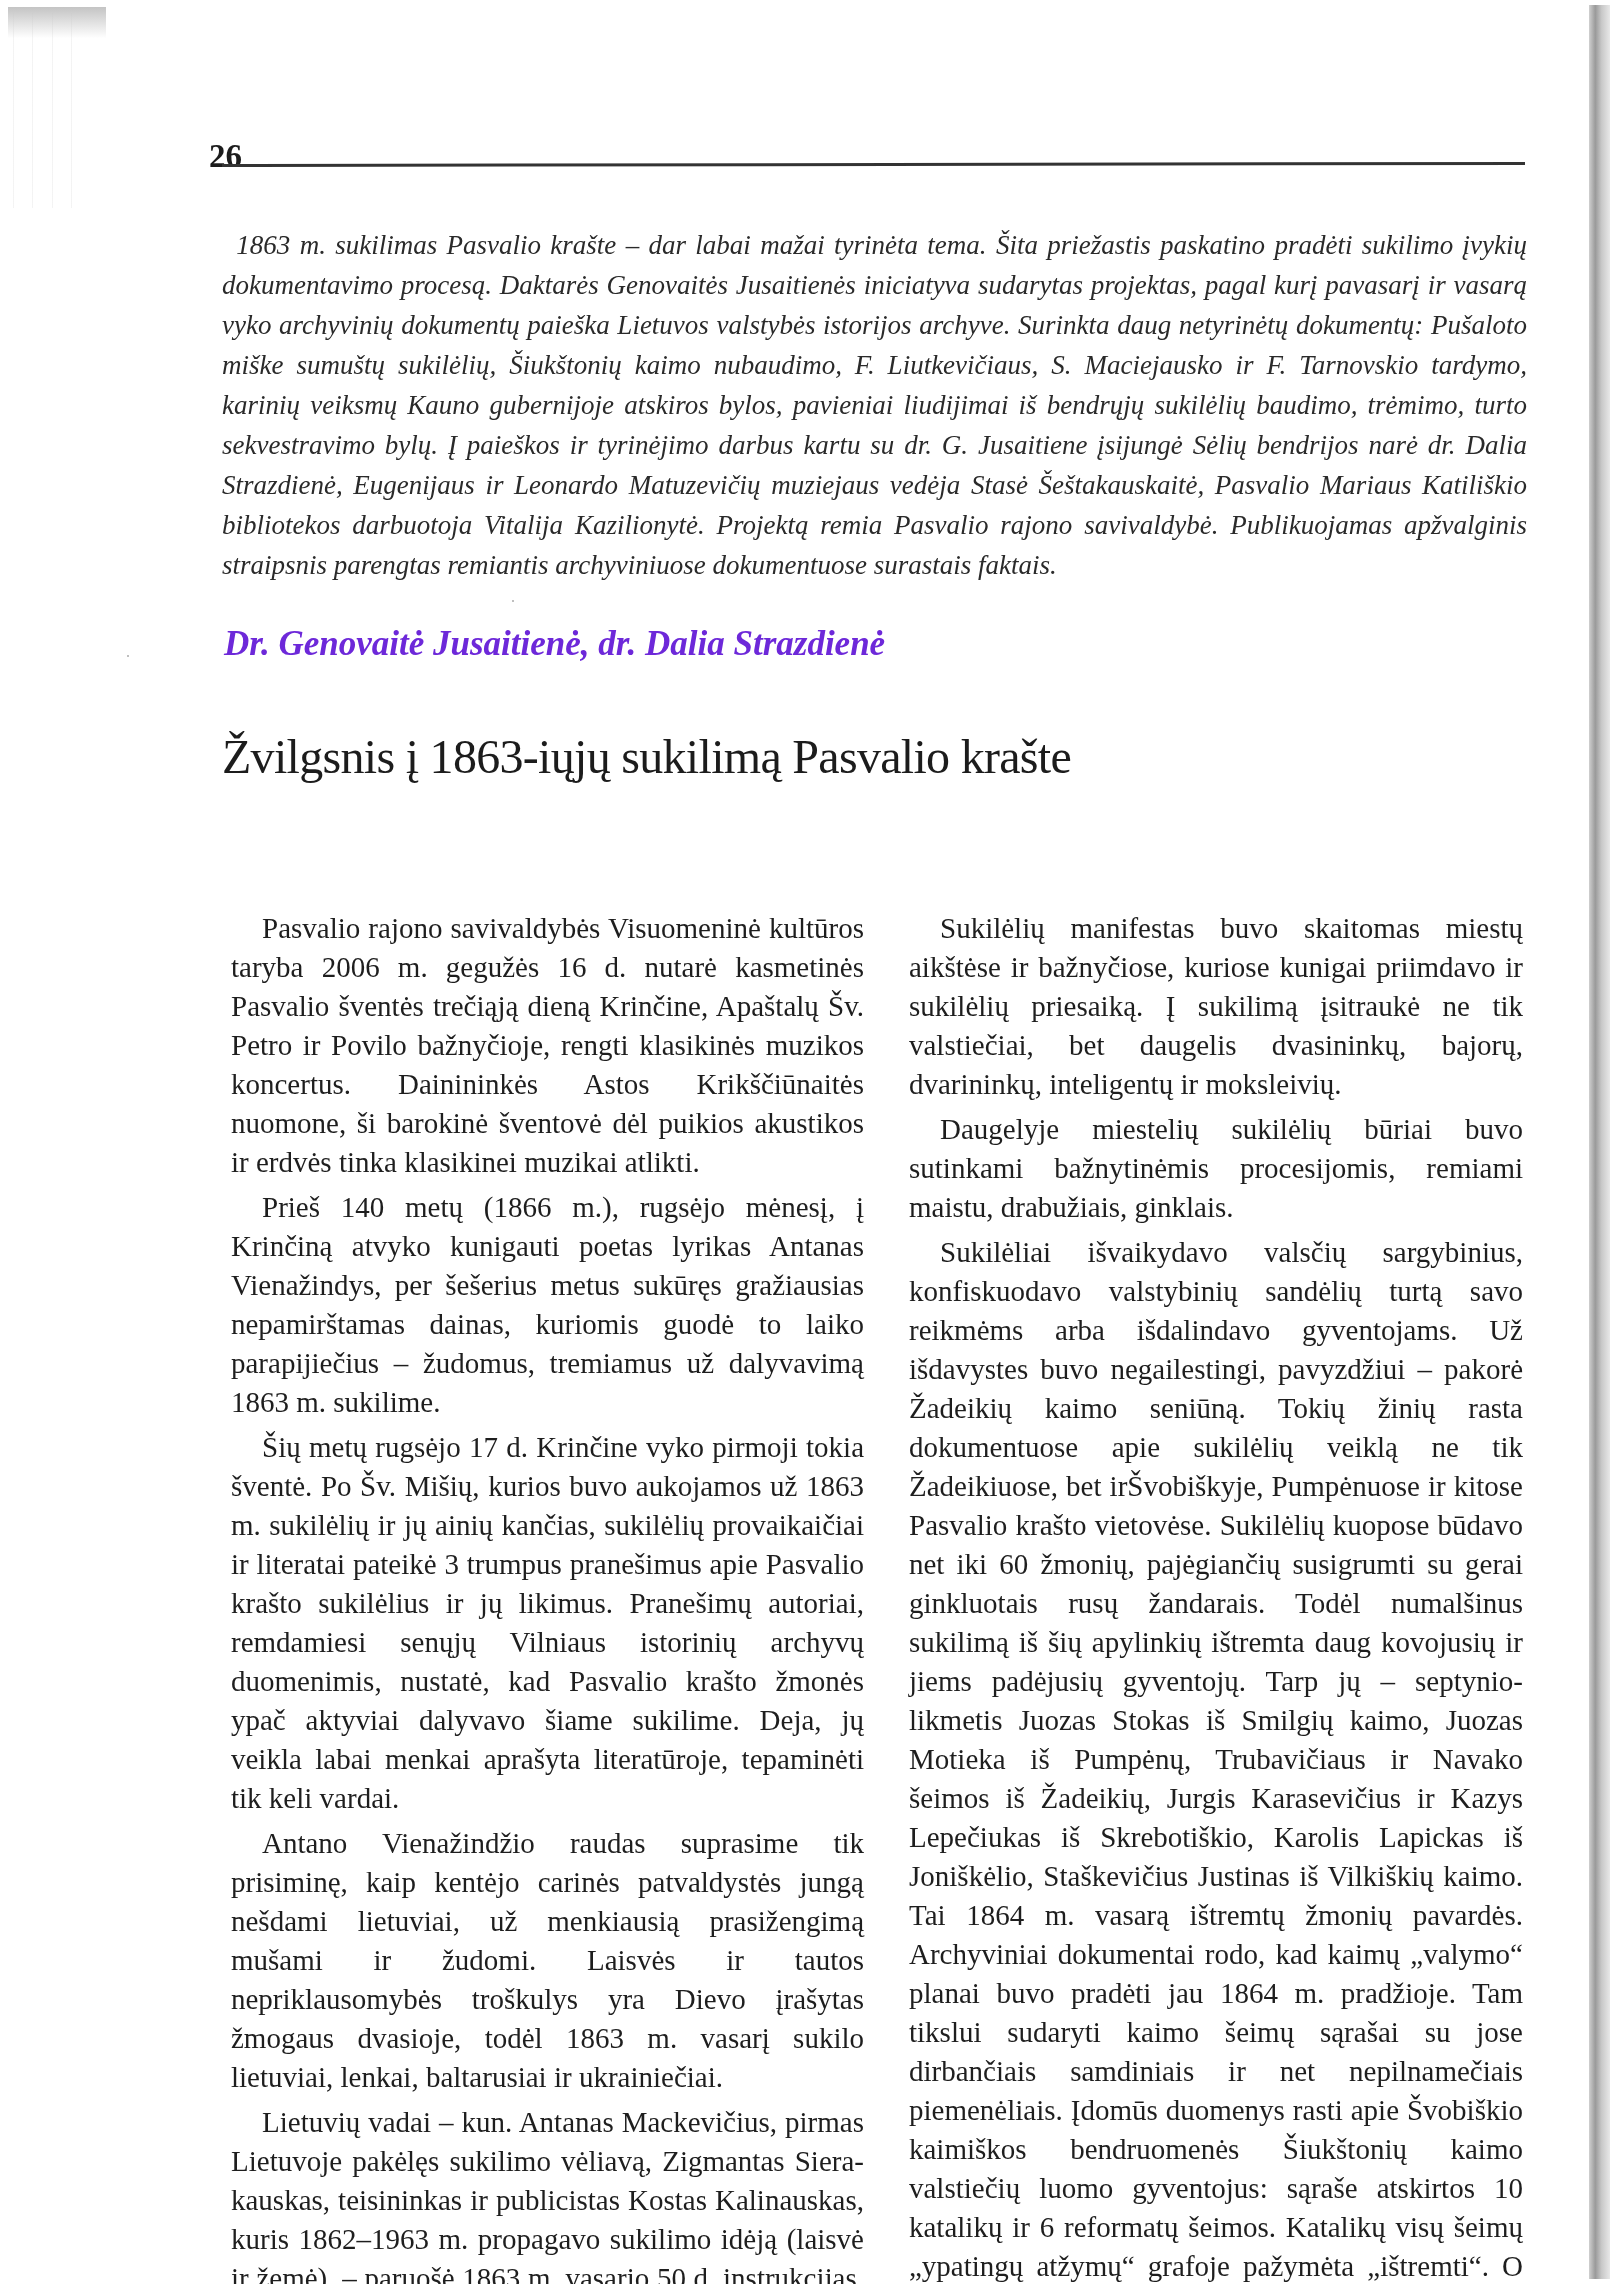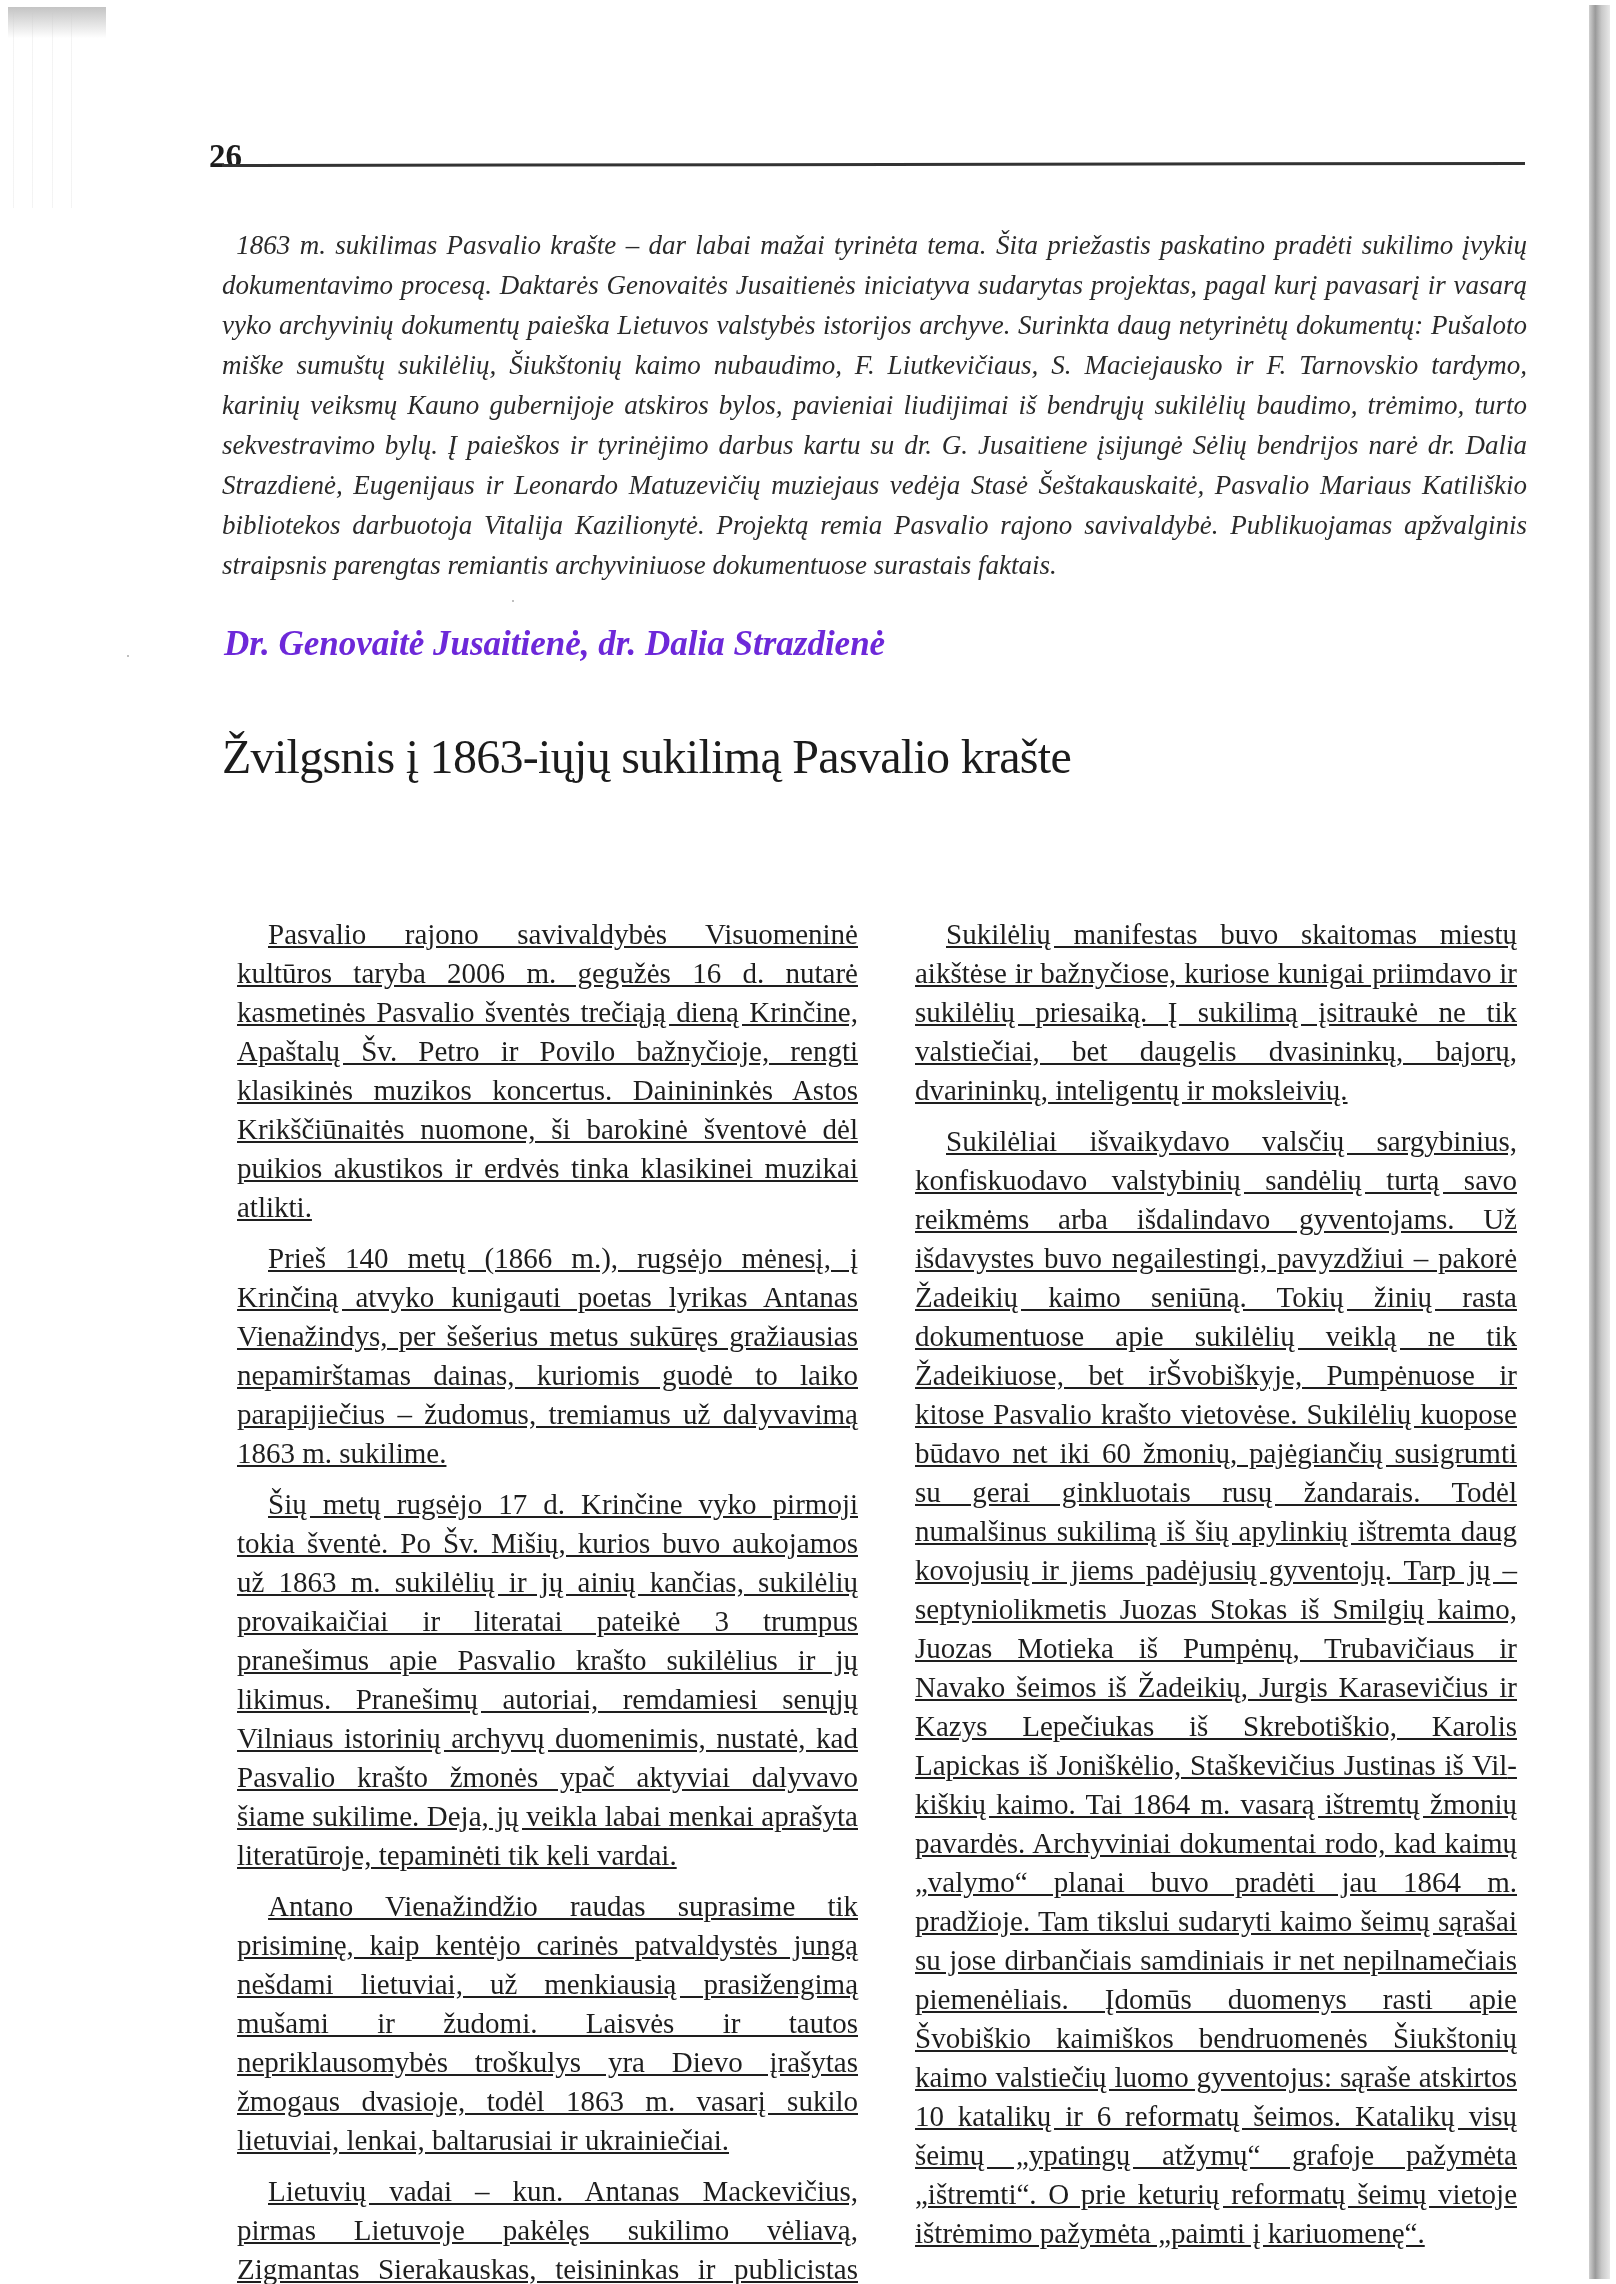--- a/index.html
+++ b/index.html
@@ -10,21 +10,21 @@
     background: repeating-linear-gradient(to right, rgba(200,200,200,0.35) 0 0.7px, transparent 0.7px 19.5px); opacity: 0.6; }
   .edge-strip { position: absolute; left: 1589px; top: 5.2px; width: 21px; height: 2274px;
     background: linear-gradient(to right, #d0d0d0, #9a9a9a 30%, #c8c8c8 60%, #e8e8e8); }
   .page-number { position: absolute; left: 209px; top: 140px; font-size: 33px; font-weight: bold; line-height: 1; }
   .header-rule { position: absolute; left: 222px; top: 164px; width: 1303px; height: 2.6px; background: #333; transform: rotate(-0.09deg); transform-origin: left center; }
   .intro { position: absolute; left: 222px; top: 225px; width: 1305px; font-style: italic; font-size: 27px; line-height: 40px; text-align: justify; color: #2a2a2a; }
   .intro p { margin: 0; text-indent: 14.3px; }
   .authors { position: absolute; left: 224px; top: 624px; font-size: 35px; font-weight: bold; font-style: italic; color: #6d28d9; }
   .title { position: absolute; left: 222px; top: 729px; font-size: 48px; line-height: 1.15; color: #1c1c1c; white-space: nowrap; letter-spacing: -0.7px; }
   .col { position: absolute; top: 903px; font-size: 29px; line-height: 39px; text-align: justify; color: #1e1e1e; hyphens: manual; }
-  .col p { margin: 12px; text-indent: 31px; text-decoration: underline; }
+  .col p { margin: 6px; text-indent: 31px; }
   .col p.cont { text-indent: 0; }
   .col-left { left: 225px; width: 645px; }
   .col-right { left: 903px; width: 626px; }
   .speck { position: absolute; width: 2px; height: 2px; background: #aaa; border-radius: 50%; }
 </style>
 </head>
 <body>
 
 <div class="corner-shadow"></div>
 <div class="corner-lines"></div>
@@ -43,18 +43,19 @@
 <div class="col col-left">
   <p>Pasvalio rajono savivaldybės Visuomeninė kultūros taryba 2006 m. gegužės 16 d. nutarė kasmetinės Pasva­lio šventės trečiąją dieną Krinčine, Apaštalų Šv. Petro ir Povilo bažnyčioje, rengti klasikinės muzikos koncertus. Dainininkės Astos Krikščiūnaitės nuomone, ši barokinė šventovė dėl puikios akustikos ir erdvės tinka klasikinei muzikai atlikti.</p>
   <p>Prieš 140 metų (1866 m.), rugsėjo mėnesį, į Krinčiną atvyko kunigauti poetas lyrikas Antanas Vienažindys, per šešerius metus sukūręs gražiausias nepamirštamas dainas, kuriomis guodė to laiko parapijiečius – žudomus, tremia­mus už dalyvavimą 1863 m. sukilime.</p>
   <p>Šių metų rugsėjo 17 d. Krinčine vyko pirmoji tokia šventė. Po Šv. Mišių, kurios buvo aukojamos už 1863 m. sukilėlių ir jų ainių kančias, sukilėlių provaikaičiai ir lite­ratai pateikė 3 trumpus pranešimus apie Pasvalio krašto sukilėlius ir jų likimus. Pranešimų autoriai, remdamiesi se­nųjų Vilniaus istorinių archyvų duomenimis, nustatė, kad Pasvalio krašto žmonės ypač aktyviai dalyvavo šiame su­kilime. Deja, jų veikla labai menkai aprašyta literatūroje, tepaminėti tik keli vardai.</p>
   <p>Antano Vienažindžio raudas suprasime tik prisiminę, kaip kentėjo carinės patvaldystės jungą nešdami lietuviai, už menkiausią prasižengimą mušami ir žudomi. Laisvės ir tautos nepriklausomybės troškulys yra Dievo įrašytas žmogaus dvasioje, todėl 1863 m. vasarį sukilo lietuviai, lenkai, baltarusiai ir ukrainiečiai.</p>
   <p>Lietuvių vadai – kun. Antanas Mackevičius, pirmas Lietuvoje pakėlęs sukilimo vėliavą, Zigmantas Siera­kauskas, teisininkas ir publicistas Kostas Kalinauskas, kuris 1862–1963 m. propagavo sukilimo idėją (laisvė ir žemė), – paruošė 1863 m. vasario 50 d. instrukcijas, ku-</p>
 </div>
 
 <div class="col col-right">
   <p>Sukilėlių manifestas buvo skaitomas miestų aikštėse ir bažnyčiose, kuriose kunigai priimdavo ir sukilėlių priesai­ką. Į sukilimą įsitraukė ne tik valstiečiai, bet daugelis dva­sininkų, bajorų, dvarininkų, inteligentų ir moksleivių.</p>
+  <p>Daugelyje miestelių sukilėlių būriai buvo sutinkami bažnytinėmis procesijomis, remiami maistu, drabužiais, ginklais.</p>
   <p>Sukilėliai išvaikydavo valsčių sargybinius, konfiskuo­davo valstybinių sandėlių turtą savo reikmėms arba išda­lindavo gyventojams. Už išdavystes buvo negailestingi, pavyzdžiui – pakorė Žadeikių kaimo seniūną. Tokių žinių rasta dokumentuose apie sukilėlių veiklą ne tik Žadeikiuo­se, bet irŠvobiškyje, Pumpėnuose ir kitose Pasvalio krašto vietovėse. Sukilėlių kuopose būdavo net iki 60 žmonių, pajėgiančių susigrumti su gerai ginkluotais rusų žandarais. Todėl numalšinus sukilimą iš šių apylinkių ištremta daug kovojusių ir jiems padėjusių gyventojų. Tarp jų – septynio­likmetis Juozas Stokas iš Smilgių kaimo, Juozas Motieka iš Pumpėnų, Trubavičiaus ir Navako šeimos iš Žadeikių, Jurgis Karasevičius ir Kazys Lepečiukas iš Skrebotiškio, Karolis Lapickas iš Joniškėlio, Staškevičius Justinas iš Vil­kiškių kaimo. Tai 1864 m. vasarą ištremtų žmonių pavar­dės. Archyviniai dokumentai rodo, kad kaimų „valymo“ planai buvo pradėti jau 1864 m. pradžioje. Tam tikslui su­daryti kaimo šeimų sąrašai su jose dirbančiais samdiniais ir net nepilnamečiais piemenėliais. Įdomūs duomenys rasti apie Švobiškio kaimiškos bendruomenės Šiukštonių kaimo valstiečių luomo gyventojus: sąraše atskirtos 10 katalikų ir 6 reformatų šeimos. Katalikų visų šeimų „ypatingų atžy­mų“ grafoje pažymėta „ištremti“. O prie keturių reformatų šeimų vietoje ištrėmimo pažymėta „paimti į kariuomenę“.</p>
 </div>
 
 <div class="speck" style="left:127px; top:655px;"></div>
 <div class="speck" style="left:512px; top:600px;"></div>
 
 
 </body></html>

